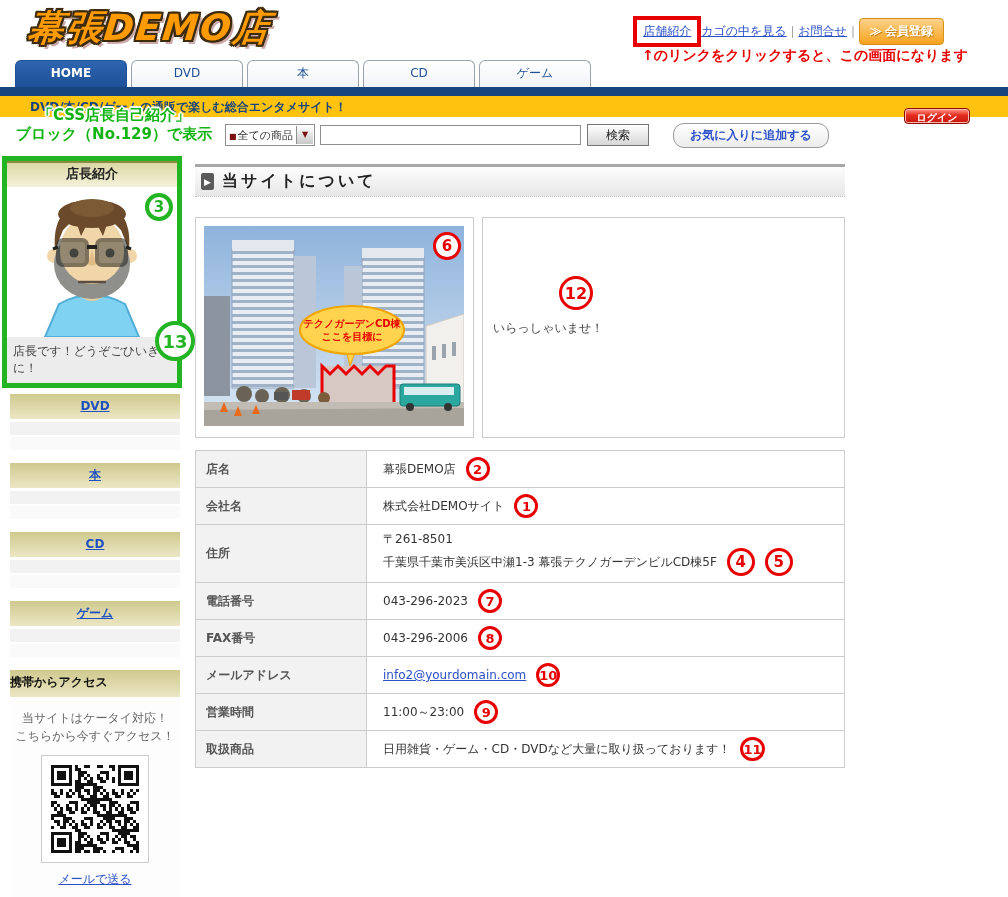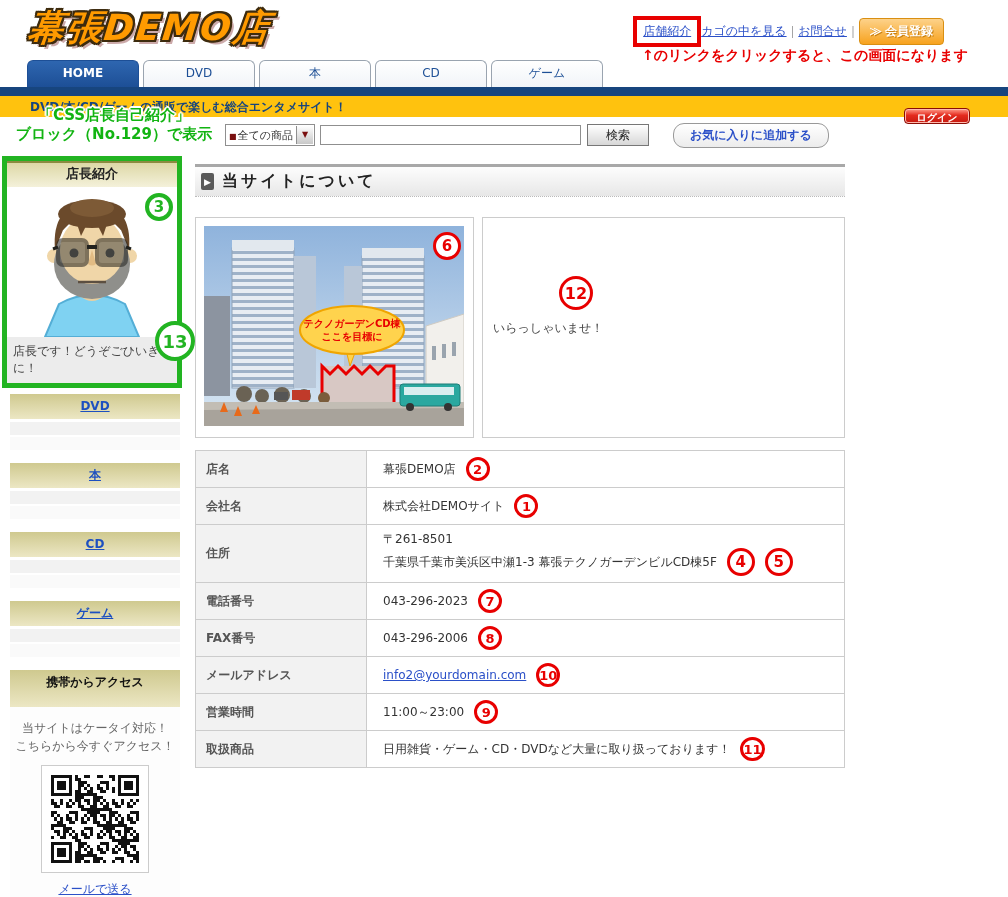--- a/index.html
+++ b/index.html
@@ -21,21 +21,21 @@
   .header-nav{position:absolute;right:64px;top:16px;display:flex;align-items:center;}
   .red-annot-box{border:4px solid #e80000;padding:3px 6px;display:inline-block;background:#fff;}
   .sep{color:#888;}
   .register-btn{
     background:linear-gradient(#fdd28a,#f7a21e);border:1px solid #d98f12;border-radius:4px;
     color:#fff;font-weight:bold;padding:4px 10px;font-size:12px;text-shadow:1px 1px 0 #c87f10;
   }
   .annot-red{color:#e80000;font-weight:bold;font-size:14px;}
   .annot-top{position:absolute;left:642px;top:47px;white-space:nowrap;}
   
-  .tabs{position:relative;height:27px;padding-left:27px;display:flex;gap:4px;}
+  .tabs{position:relative;height:27px;padding-left:15px;display:flex;gap:4px;}
   .tab{
     width:110px;text-align:center;line-height:25px;border:1px solid #9aa4b0;border-bottom:none;
     border-radius:6px 6px 0 0;color:#1d4f96;background:linear-gradient(#fff,#f1f4f8);
     font-size:12px;
   }
   .tab.active{background:linear-gradient(#2e66b0,#1d4f96);color:#fff;border-color:#1d4f96;font-weight:bold;}
   .navy-bar{height:9px;background:#17457e;}
   
   .banner{height:21px;background:#ffc20e;position:relative;}
   .banner-text{position:absolute;left:30px;top:3px;color:#17457e;font-weight:bold;font-size:12px;}
@@ -79,21 +79,21 @@
   .b34{min-width:34px;height:34px;font-size:16px;}
   .b40{min-width:40px;height:40px;font-size:18px;}
   .tbl-badge{vertical-align:middle;margin-left:10px;position:relative;}
   
   .cat-bar{height:25px;line-height:24px;text-align:center;background:linear-gradient(#cfc98f,#ece7c4);margin-top:3px;}
   .cat-bar a{color:#1d50c0;font-weight:bold;text-decoration:underline;font-size:12px;}
   .cat-row1{height:13px;background:#f2f2f2;margin-top:3px;}
   .cat-row2{height:13px;background:#fafafa;margin-top:2px;}
   .cat-block{margin-bottom:13px;}
   
-  .mobile-head{height:37px;line-height:24px;text-align:center;background:linear-gradient(#cfc98f,#ece7c4);font-weight:bold;color:#111;font-size:12px;}
+  .mobile-head{height:27px;line-height:24px;text-align:left;background:linear-gradient(#cfc98f,#ece7c4);font-weight:bold;color:#111;font-size:12px;}
   .mobile-body{background:#fdfdfd;text-align:center;padding:12px 0 10px 0;}
   .mobile-text{color:#666;font-size:12px;line-height:18px;}
   .qr-frame{width:106px;height:106px;border:1px solid #ccc;background:#fff;margin:10px auto 8px auto;display:flex;align-items:center;justify-content:center;}
   
   .main{width:650px;margin-left:15px;position:relative;}
   .heading-bar{
     margin-top:8px;height:29px;border-top:3px solid #a8a8a8;border-bottom:1px dotted #bbb;
     background:linear-gradient(#fdfdfd,#e7e7e7);display:flex;align-items:center;padding-left:6px;
   }
   .heading-icon{width:13px;height:17px;background:#5a5a5a;border-radius:2px;color:#fff;font-size:9px;

